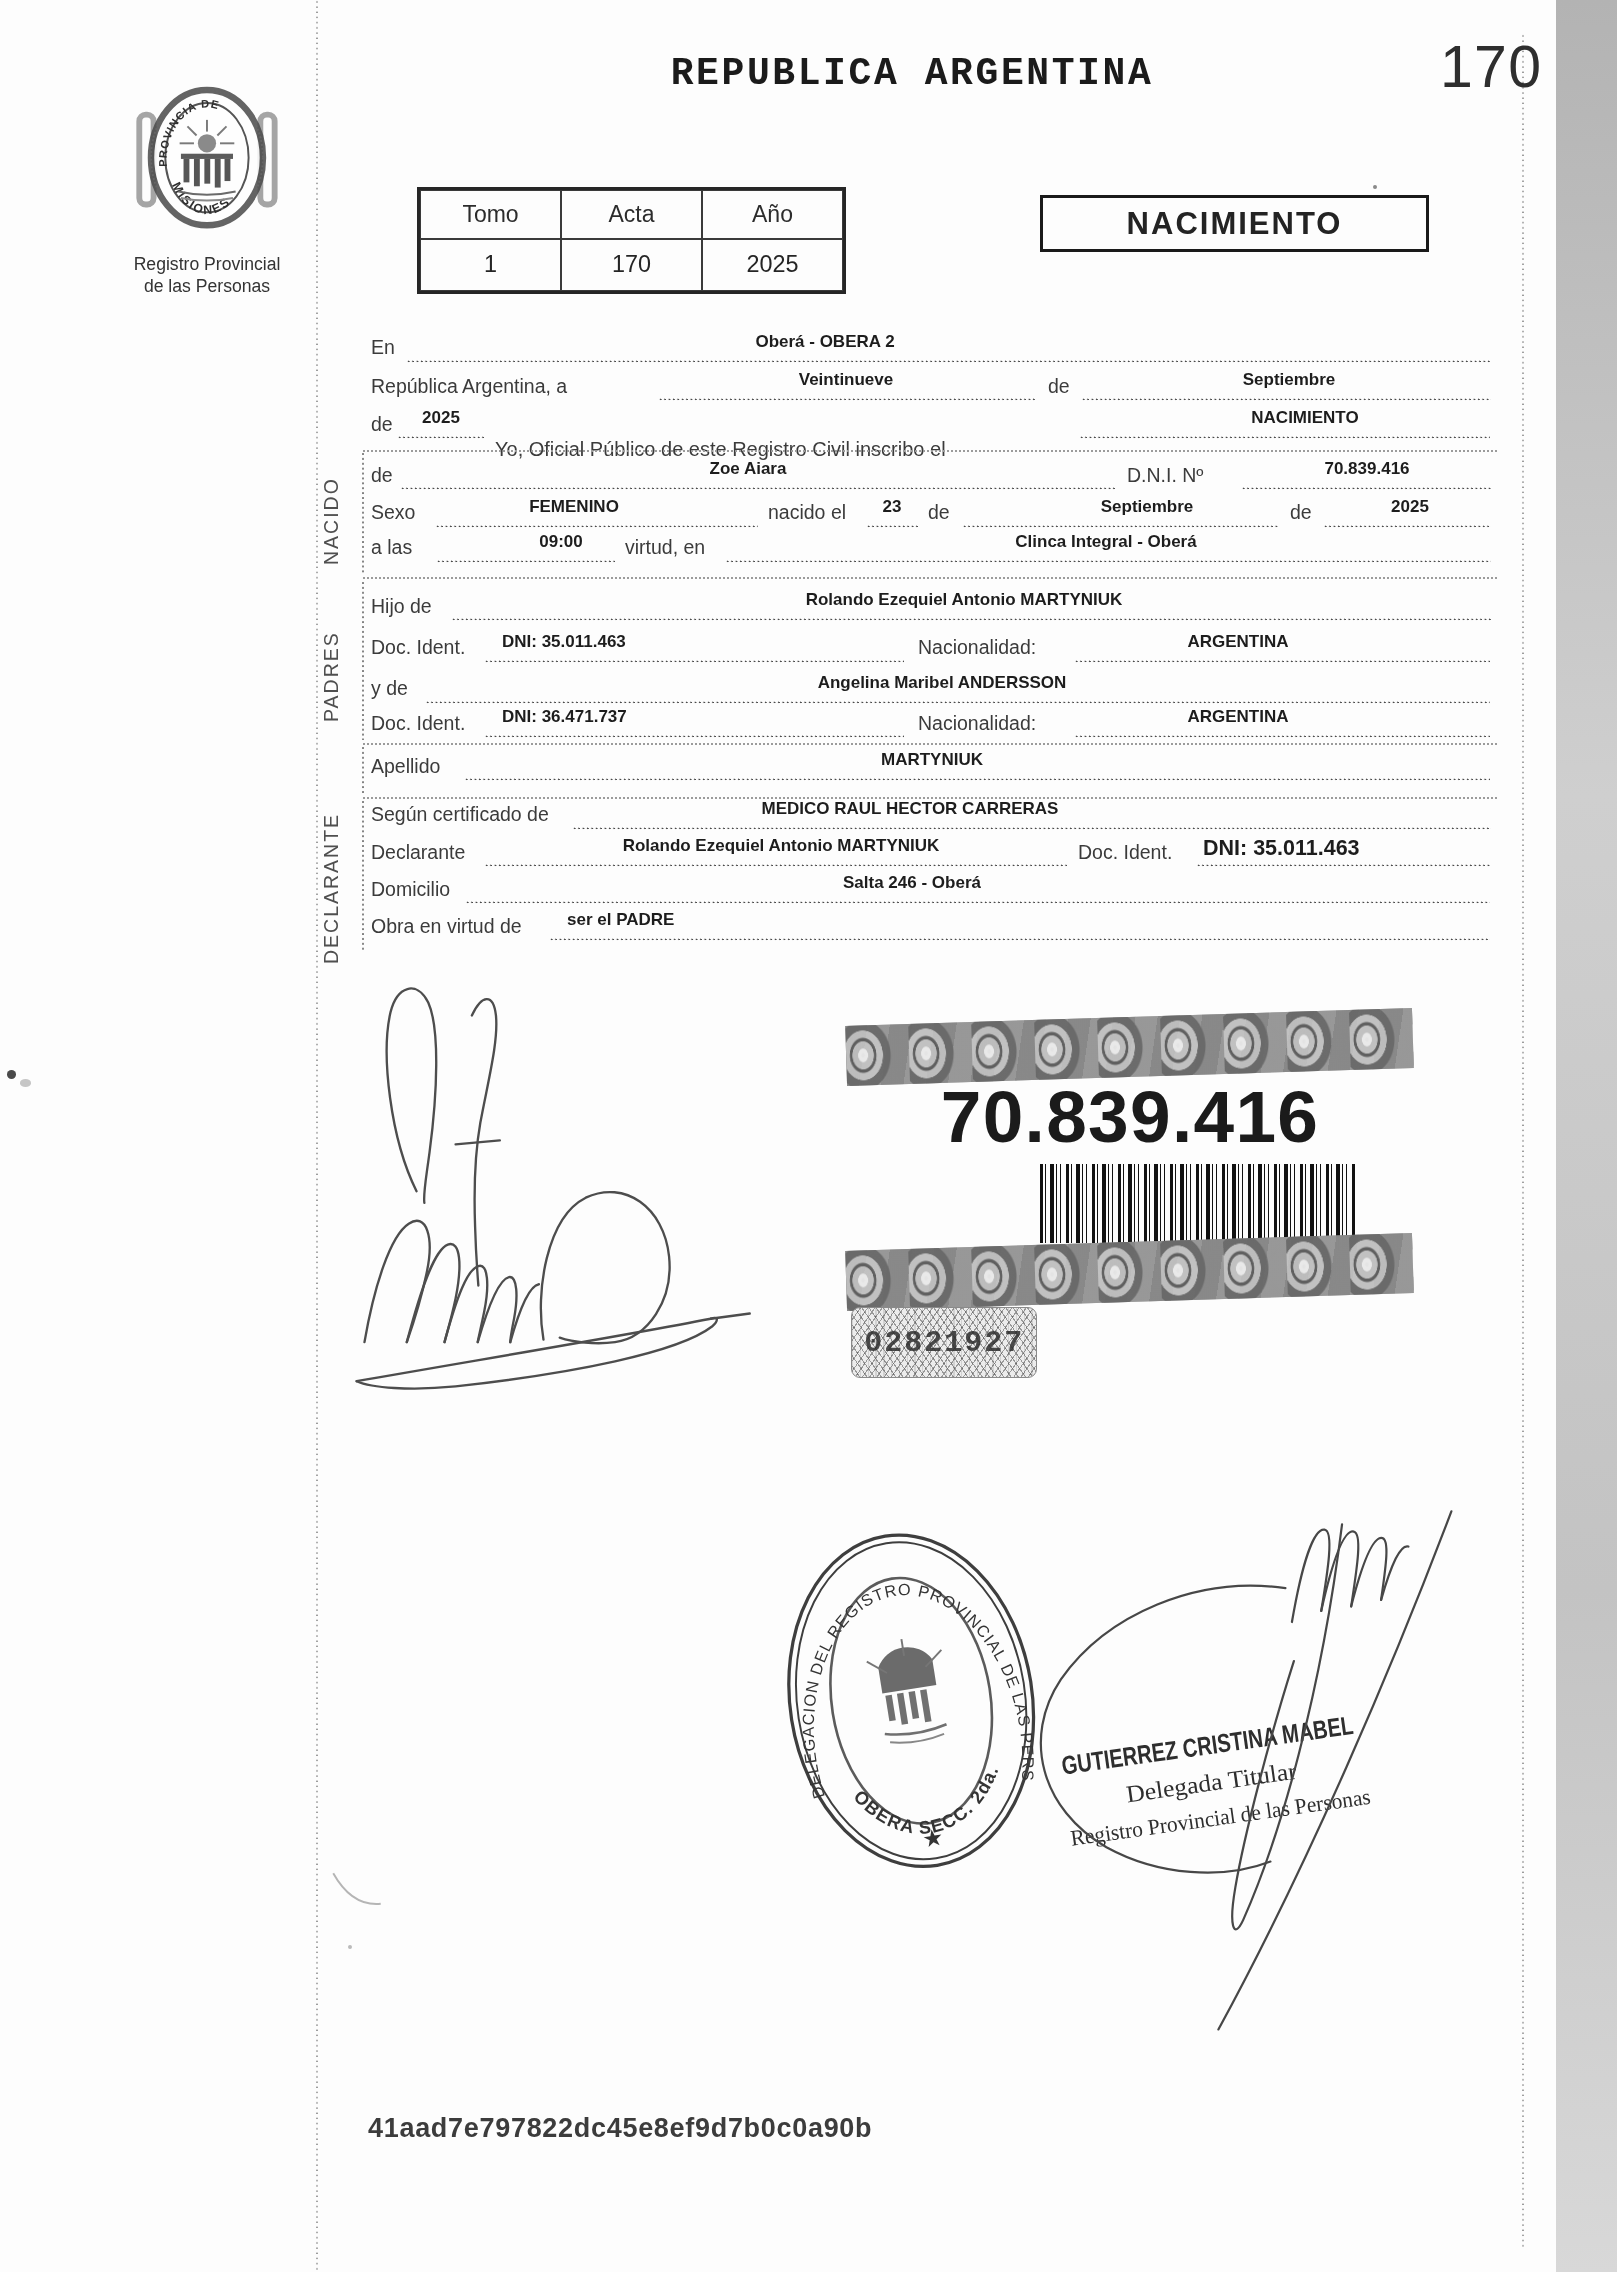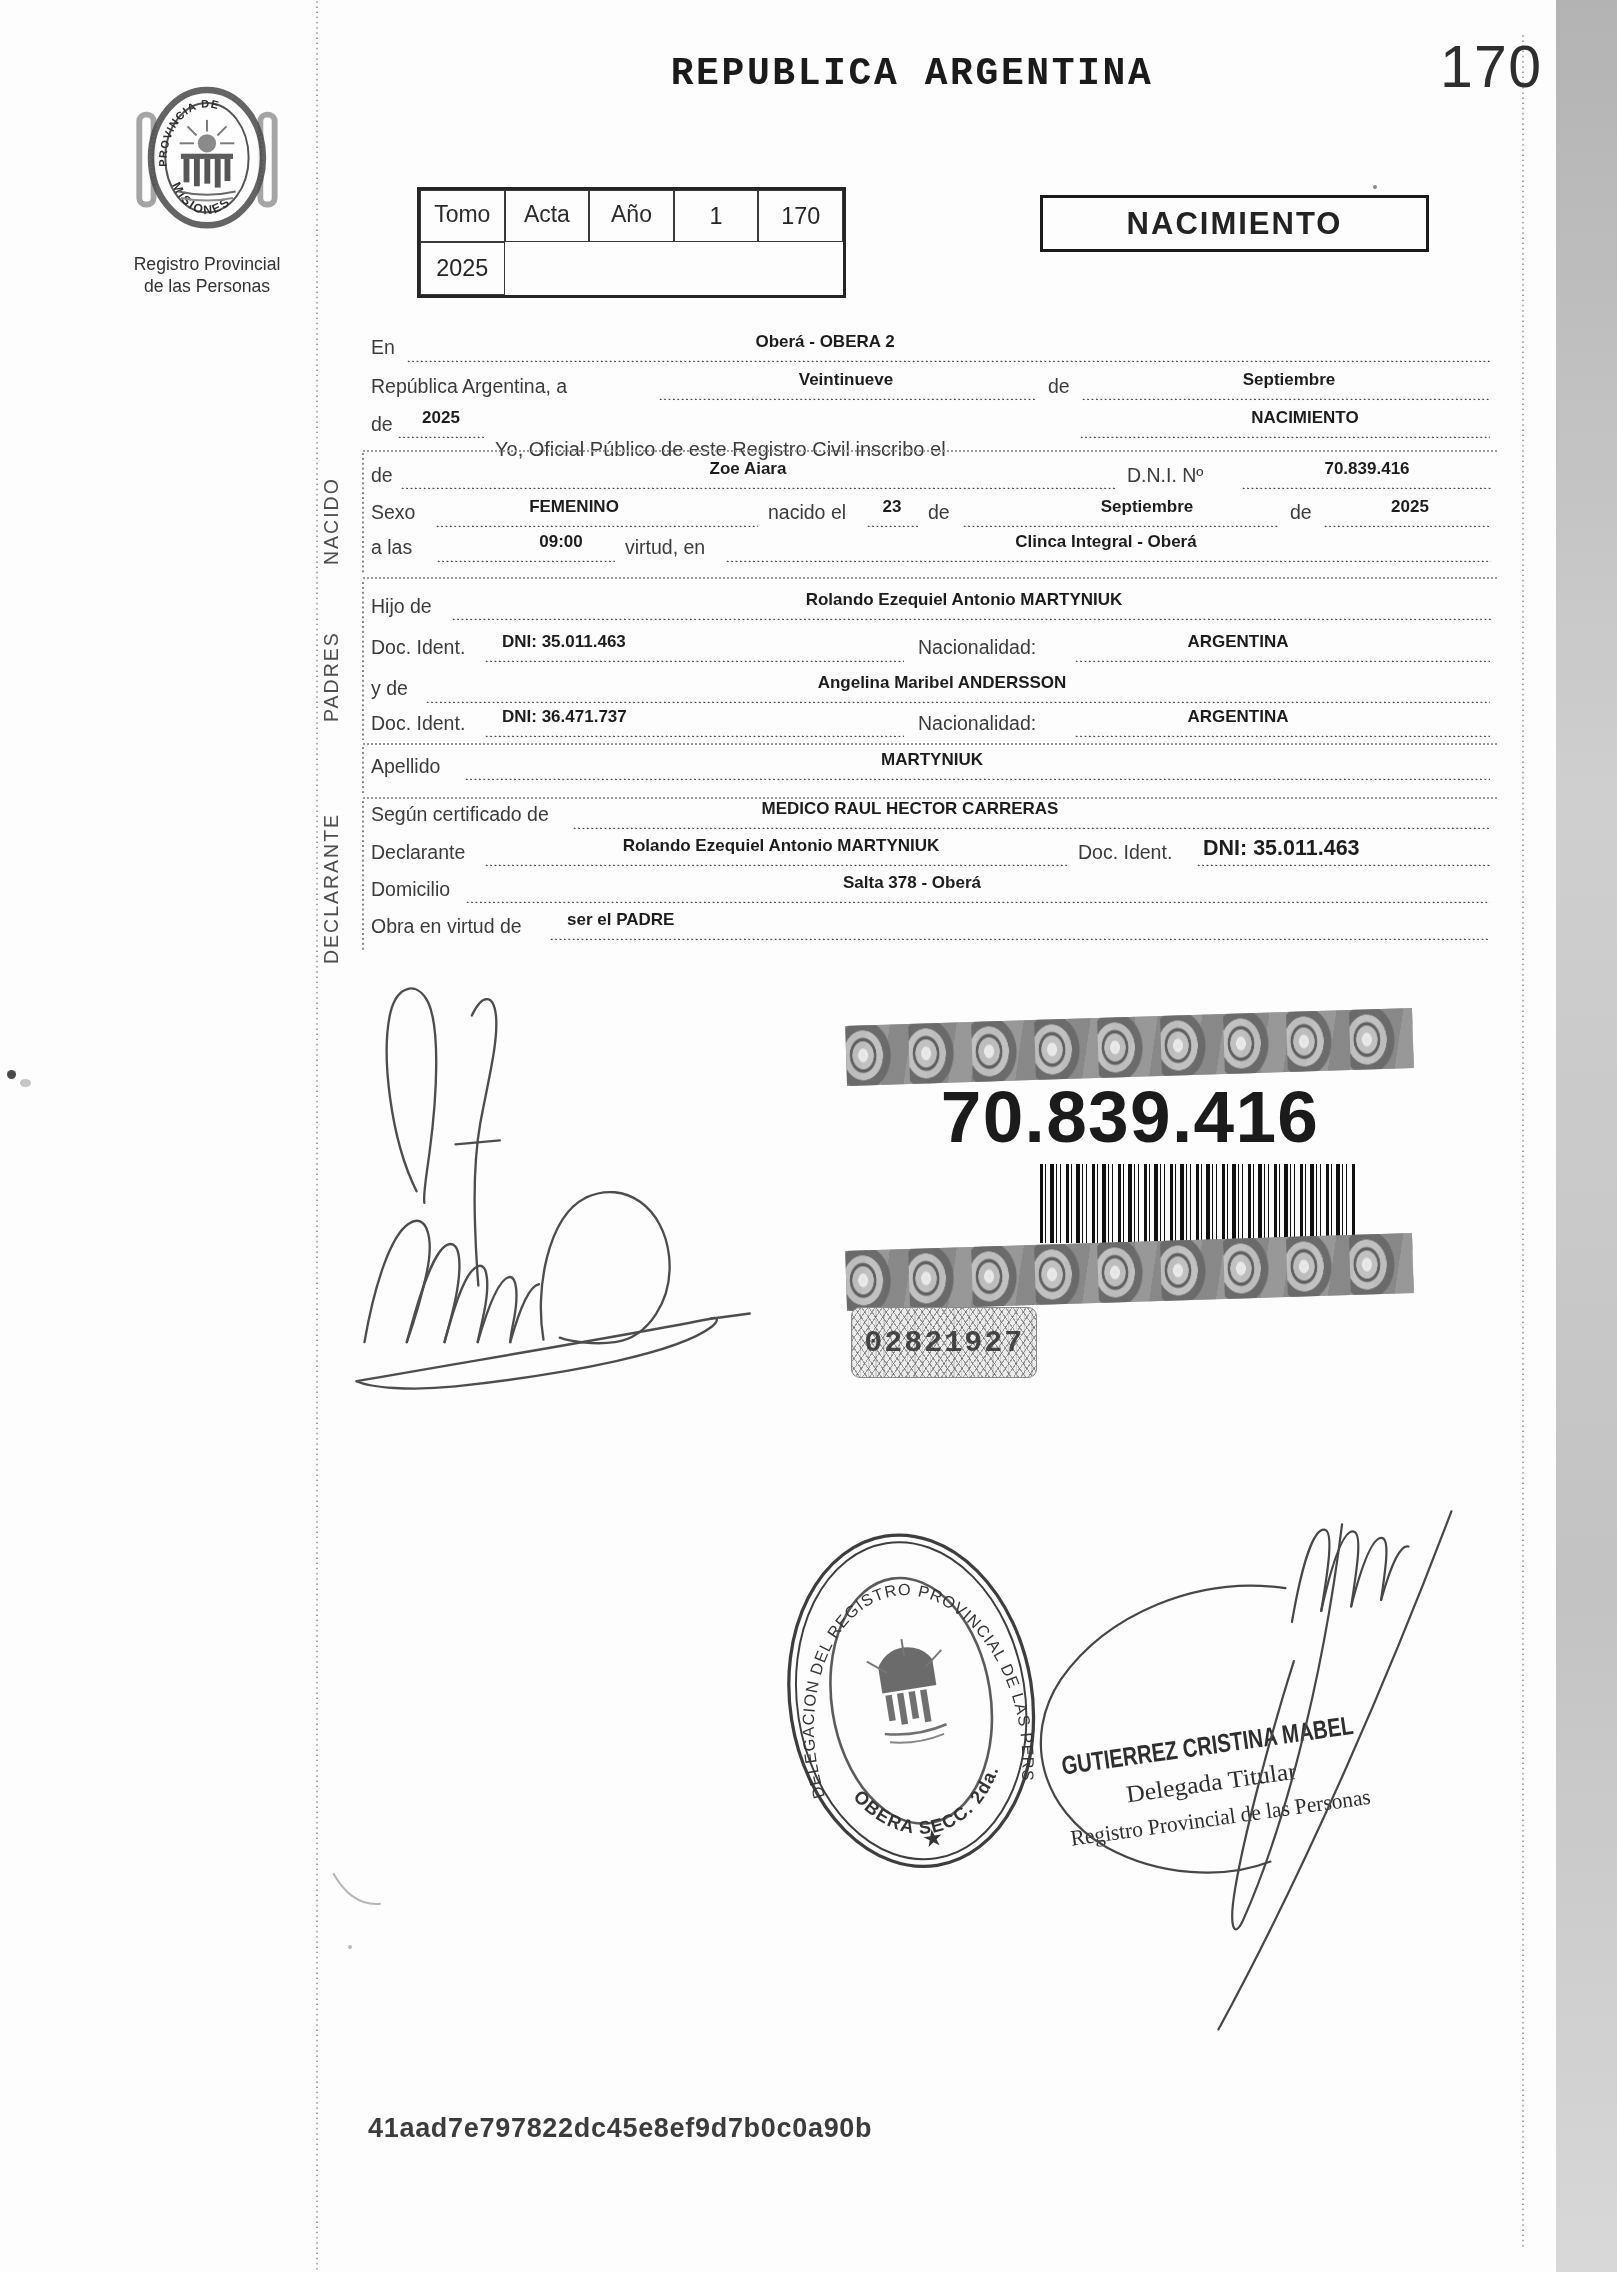--- a/index.html
+++ b/index.html
@@ -16,21 +16,21 @@
   .val.vleft{transform:none;}
   .dl{position:absolute;height:3.3px;background-image:radial-gradient(circle at 1.6px 1.6px,#4a4a4a 0.9px,rgba(0,0,0,0) 1.2px);
        background-size:4.4px 3.3px;background-repeat:repeat-x;}
   .divider{position:absolute;left:363px;width:1134px;border-top:2px dotted #9b9b9b;}
   .vlabel{position:absolute;left:320px;writing-mode:vertical-rl;transform:rotate(180deg);
        font-size:19.5px;letter-spacing:2px;color:#4f4f4f;display:flex;align-items:center;justify-content:center;}
   .title{position:absolute;left:912px;top:52px;transform:translateX(-50%);
        font-family:"Liberation Mono",monospace;font-weight:bold;font-size:38px;letter-spacing:2.6px;color:#1b1b1b;white-space:nowrap;}
   .pagenum{position:absolute;left:1440px;top:33px;font-size:59px;color:#2e2e2e;letter-spacing:1.3px;}
   .rtable{position:absolute;left:417px;top:187px;width:423px;border:3.3px solid #262626;
-       display:grid;grid-template-columns:1fr 1fr 1fr 1fr 1fr;}
+       display:grid;grid-template-columns:1fr 1fr 1fr;}
   .rtable .c{border:1.3px solid #3a3a3a;text-align:center;font-size:23px;color:#2c2c2c;padding:9.8px 0;}
   .rtable .c.hv{font-size:23.4px;color:#252525;padding:11.7px 0;}
   .typebox{position:absolute;left:1040px;top:195px;width:383px;height:51px;border:3.9px solid #1a1a1a;
        display:flex;align-items:center;justify-content:center;font-size:31px;font-weight:bold;letter-spacing:2px;color:#232323;}
   .orgline{position:absolute;left:207px;transform:translateX(-50%);font-size:17.6px;color:#333;white-space:nowrap;}
   .closing{position:absolute;left:385px;top:962px;font-size:24px;font-weight:bold;color:#1f1f1f;white-space:nowrap;}
   .hash{position:absolute;left:368px;top:2113px;font-size:27px;font-weight:bold;color:#3c3c3c;letter-spacing:0.7px;}
   
   .sticker{position:absolute;left:846px;top:1013px;width:567px;height:368px;}
   .band{position:absolute;left:0;width:567px;height:60px;transform:rotate(-1.8deg);
@@ -175,21 +175,21 @@
 
   <span class="lbl" style="left:371px;top:841px;">Declarante</span>
   <div class="dl" style="left:485px;top:864px;width:582px;"></div>
   <span class="val" style="left:781px;top:836px;">Rolando Ezequiel Antonio MARTYNIUK</span>
   <span class="lbl" style="left:1078px;top:841px;">Doc. Ident.</span>
   <div class="dl" style="left:1197px;top:864px;width:293px;"></div>
   <span class="val vleft" style="left:1203px;top:836px;font-size:21.5px;">DNI: 35.011.463</span>
 
   <span class="lbl" style="left:371px;top:878px;">Domicilio</span>
   <div class="dl" style="left:466px;top:901px;width:1024px;"></div>
-  <span class="val" style="left:912px;top:873px;">Salta 378 - Oberá</span>
+  <span class="val" style="left:912px;top:873px;">Salta 246 - Oberá</span>
 
   <span class="lbl" style="left:371px;top:915px;">Obra en virtud de</span>
   <div class="dl" style="left:550px;top:938px;width:940px;"></div>
   <span class="val vleft" style="left:567px;top:910px;">ser el PADRE</span>
 
 
   <div class="sticker">
     <div class="band" style="top:3.9px;"></div>
     <div class="num">70.839.416</div>
     <div class="barcode"></div>

